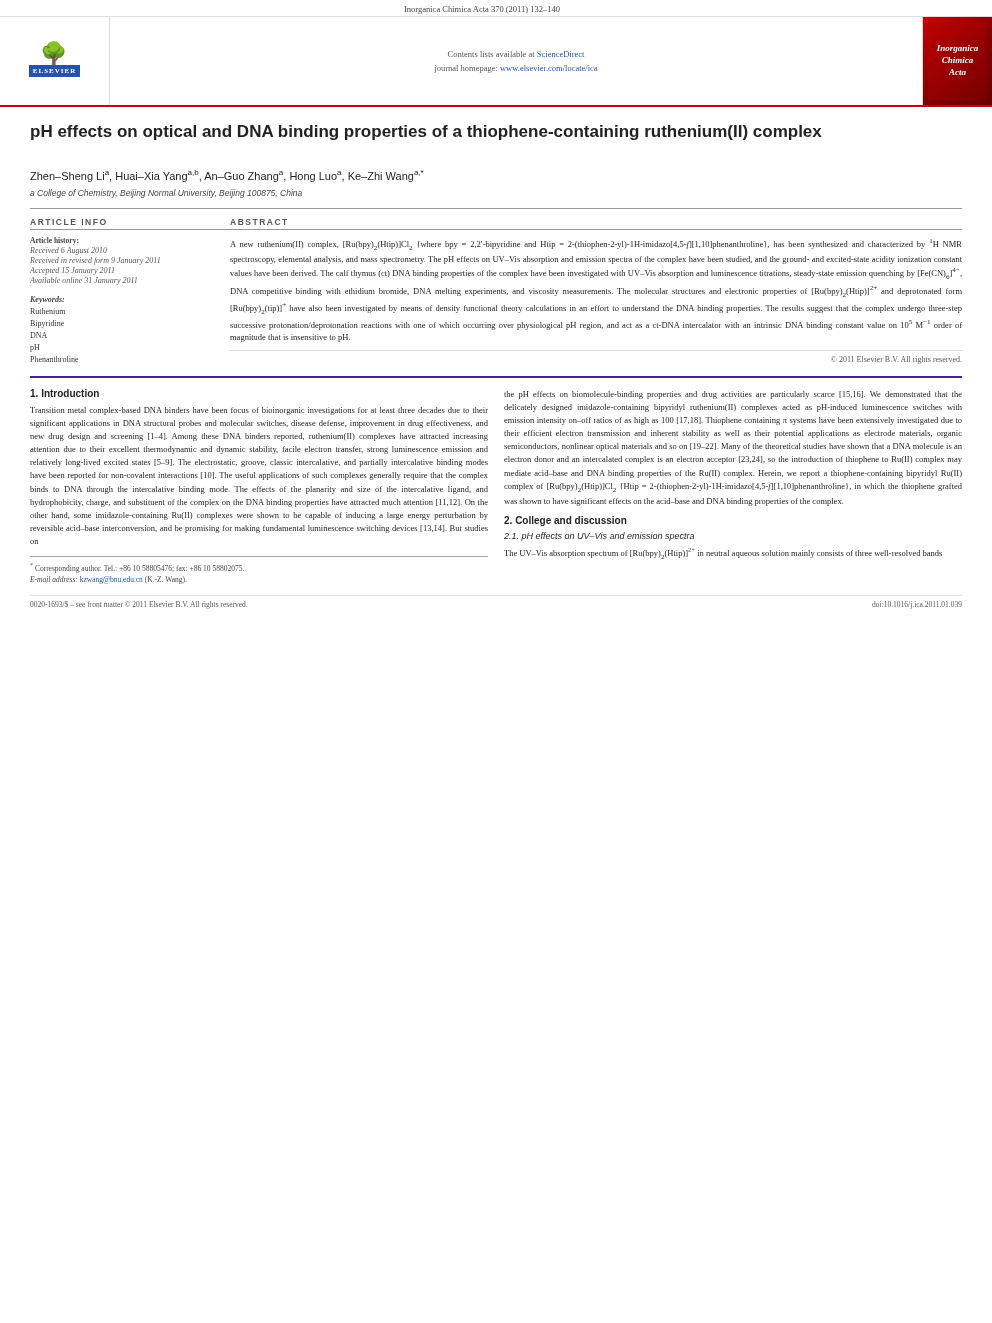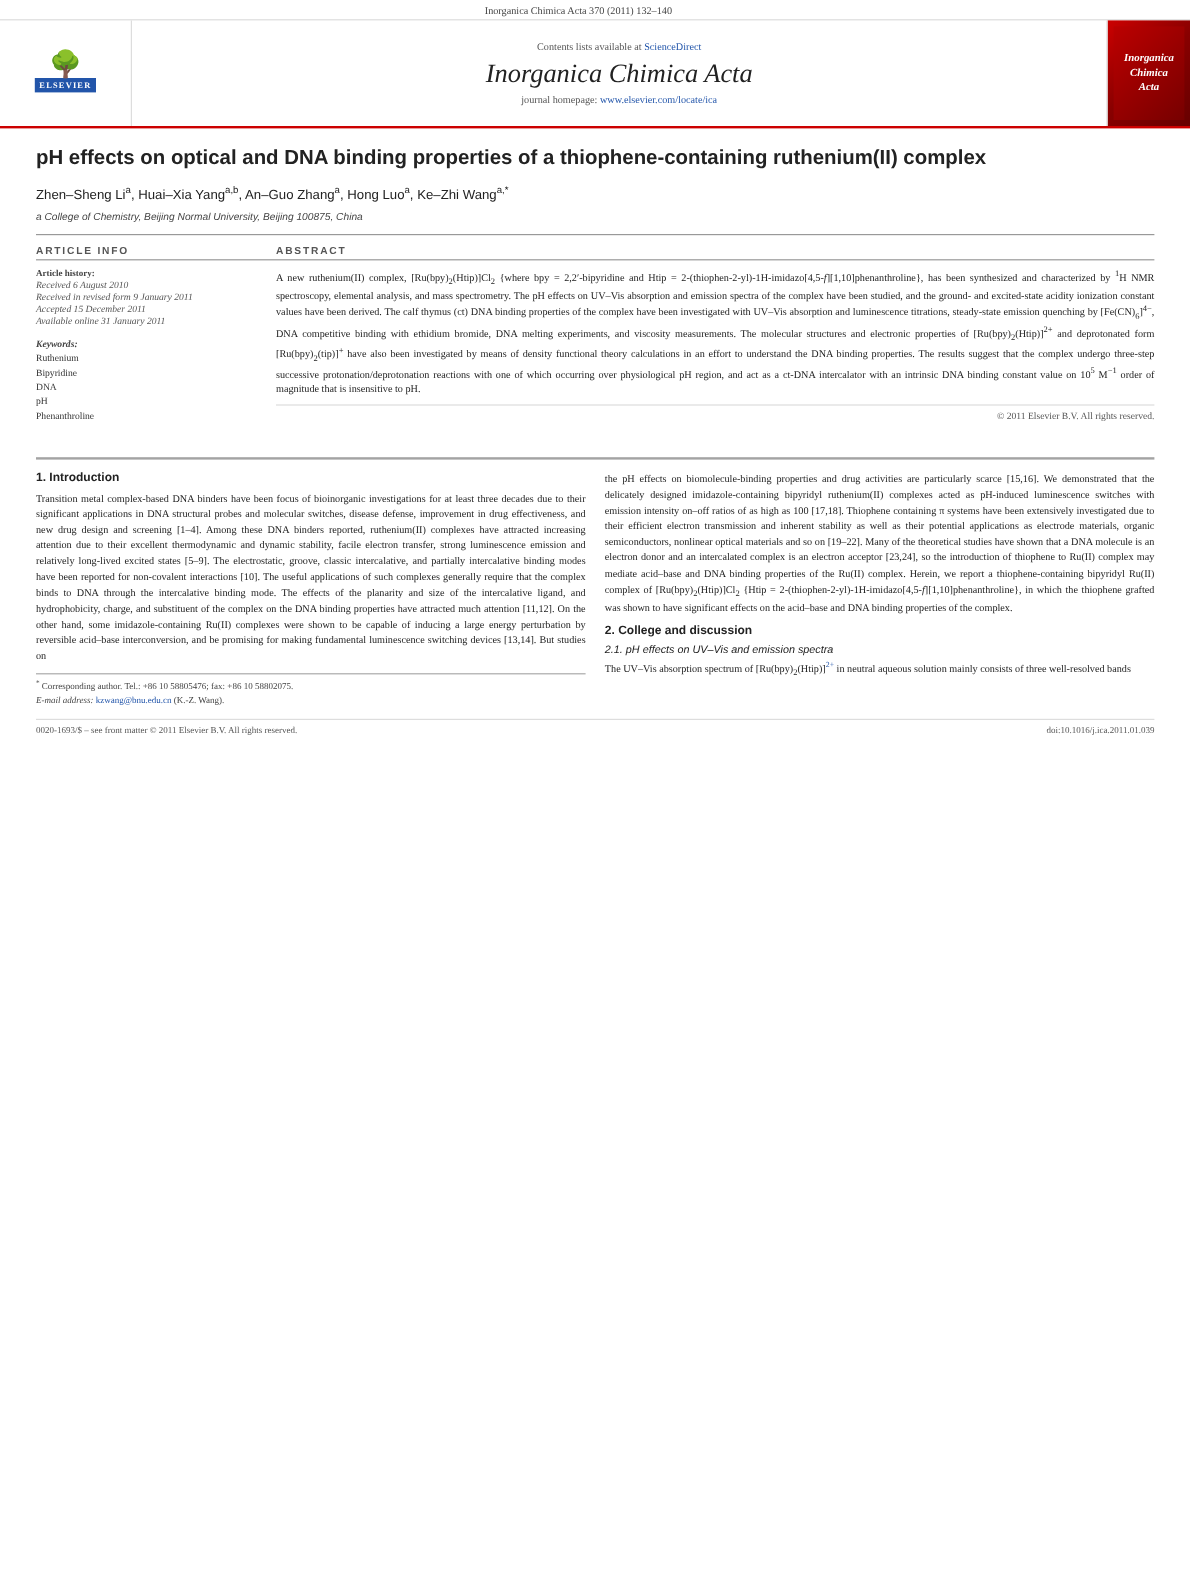--- a/index.html
+++ b/index.html
@@ -118,21 +118,21 @@
     
     .main-content {
       padding: 14px 30px 10px 30px;
     }
 
     
     .article-title {
       font-size: 17px;
       font-weight: bold;
       color: #222;
-      margin-bottom: 10px;
+      margin-bottom: 24px;
       line-height: 1.35;
       font-family: Arial, Helvetica, sans-serif;
     }
 
     
     .authors {
       font-size: 11px;
       color: #222;
       margin-bottom: 6px;
       font-family: Arial, sans-serif;
@@ -223,22 +223,22 @@
       font-size: 8px;
       color: #555;
       text-align: right;
       margin-top: 6px;
       border-top: 1px solid #ddd;
       padding-top: 4px;
     }
 
     
     .body-content {
-      margin-top: 28px;
-      border-top: 2px solid #a3a3a3;
+      margin-top: 10px;
+      border-top: 2px solid #4c1d95;
       padding-top: 10px;
     }
 
     .body-two-col {
       display: flex;
       gap: 16px;
     }
 
     .body-col {
       flex: 1;
@@ -311,21 +311,20 @@
         <div class="logo-tree">🌳</div>
         <div class="logo-box">ELSEVIER</div>
       </div>
     </div>
 
     <div class="journal-center">
       <div class="sciencedirect-line">
         <span>Contents lists available at</span>
         <a class="blue-link">ScienceDirect</a>
       </div>
-      <div class="journal-title-main">Inorganica Chimica Acta</div>
       <div class="journal-homepage">
         <span>journal homepage:</span>
         <a class="blue-link">www.elsevier.com/locate/ica</a>
       </div>
     </div>
 
     <div class="journal-cover">
       <div class="journal-cover-inner">
         <div class="cover-title">Inorganica<br>Chimica<br>Acta</div>
       </div>
@@ -350,21 +349,21 @@
     <div class="col-left">
       <div class="section-label">ARTICLE INFO</div>
 
       <div class="article-info-block">
         <div class="info-row">
           <span class="label">Article history:</span>
         </div>
         <div class="info-date-group">
           <div class="info-row">Received 6 August 2010</div>
           <div class="info-row">Received in revised form 9 January 2011</div>
-          <div class="info-row">Accepted 15 December 2011</div>
+          <div class="info-row">Accepted 15 January 2011</div>
           <div class="info-row">Available online 31 January 2011</div>
         </div>
       </div>
 
       <div class="keywords-block">
         <div class="keyword-label">Keywords:</div>
         <div class="keyword-list">
           Ruthenium<br>Bipyridine<br>DNA<br>pH<br>Phenanthroline
         </div>
       </div>

